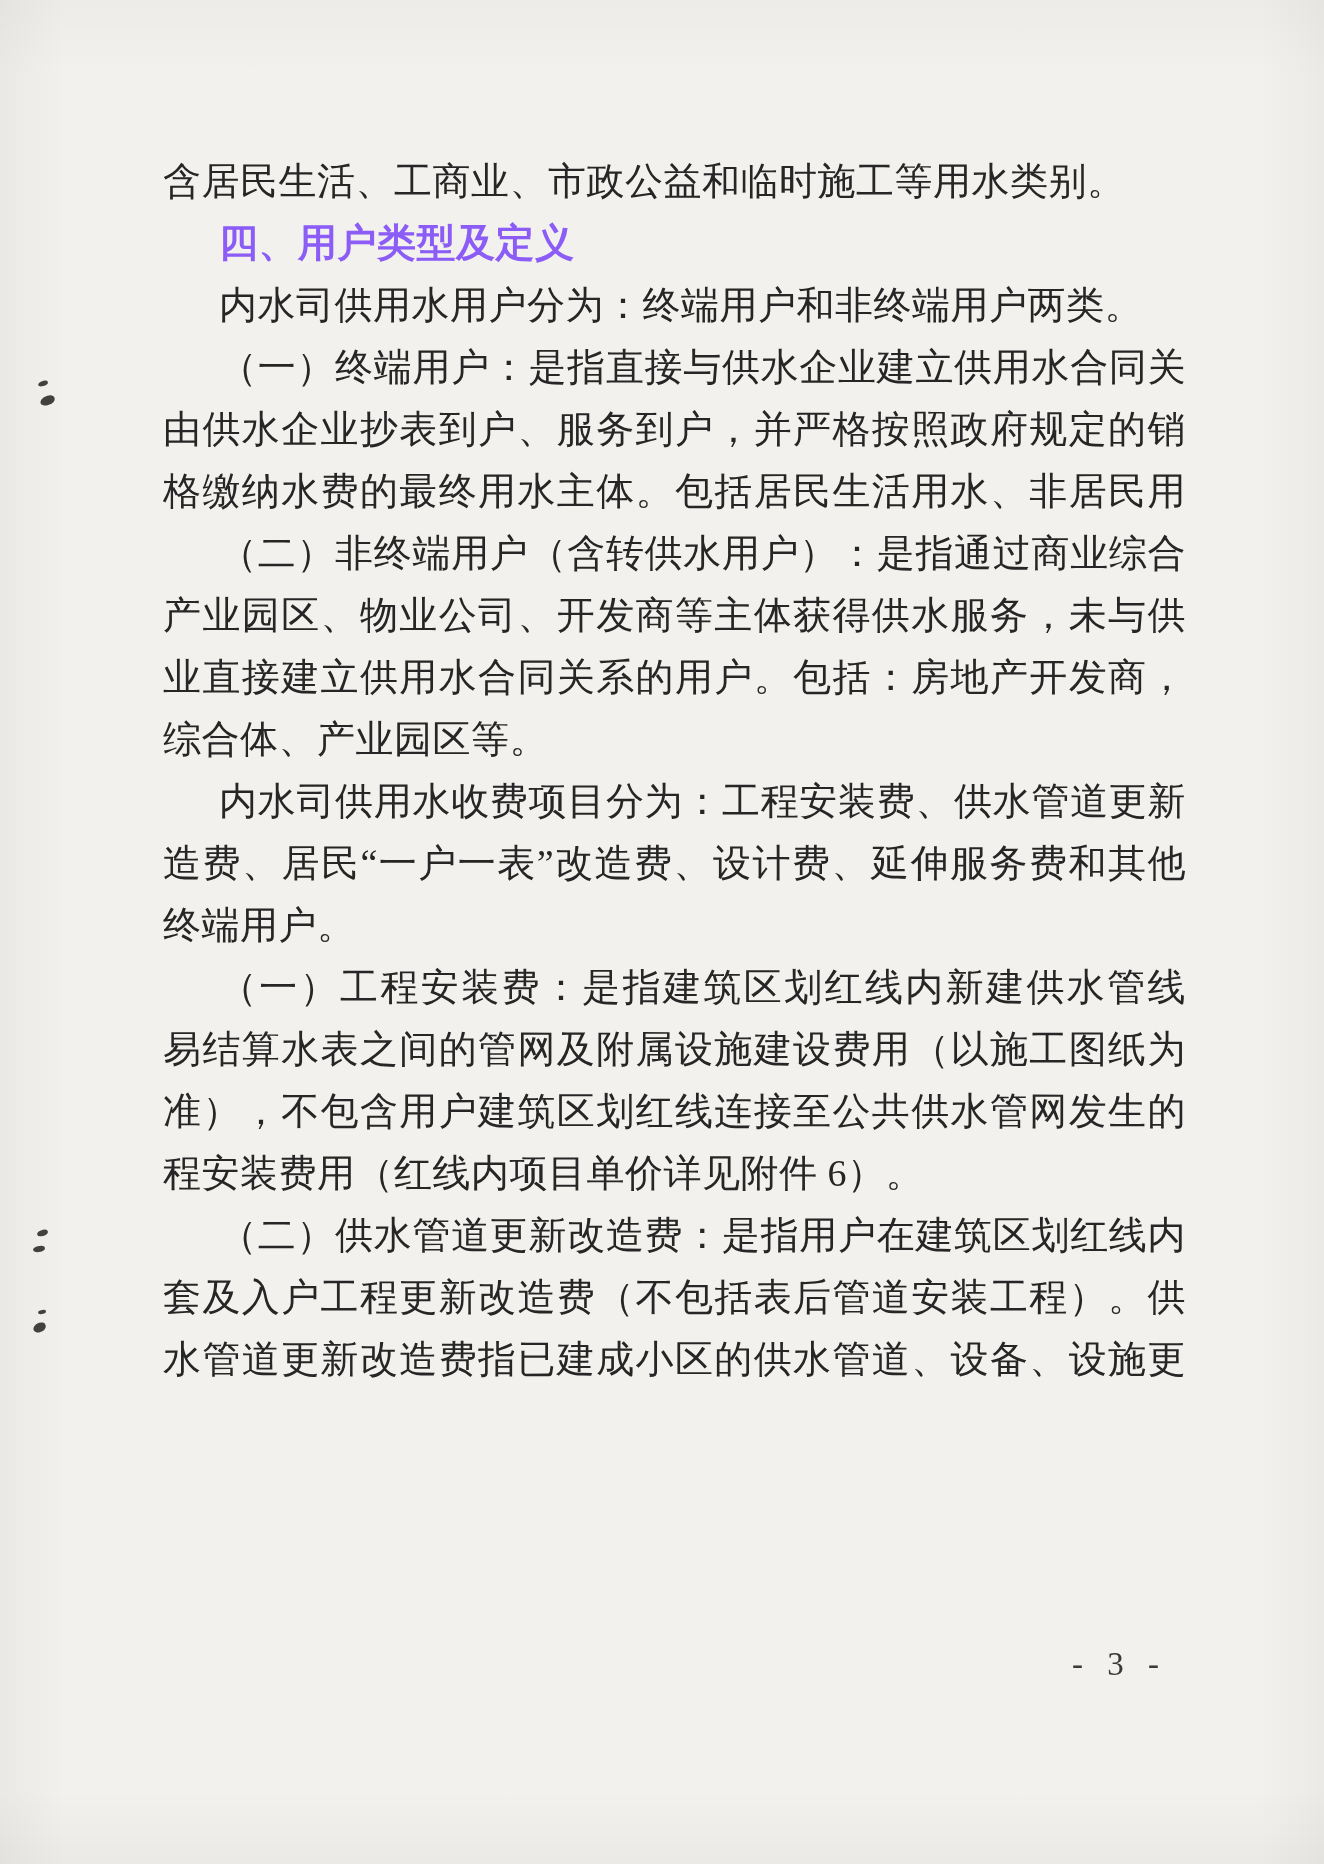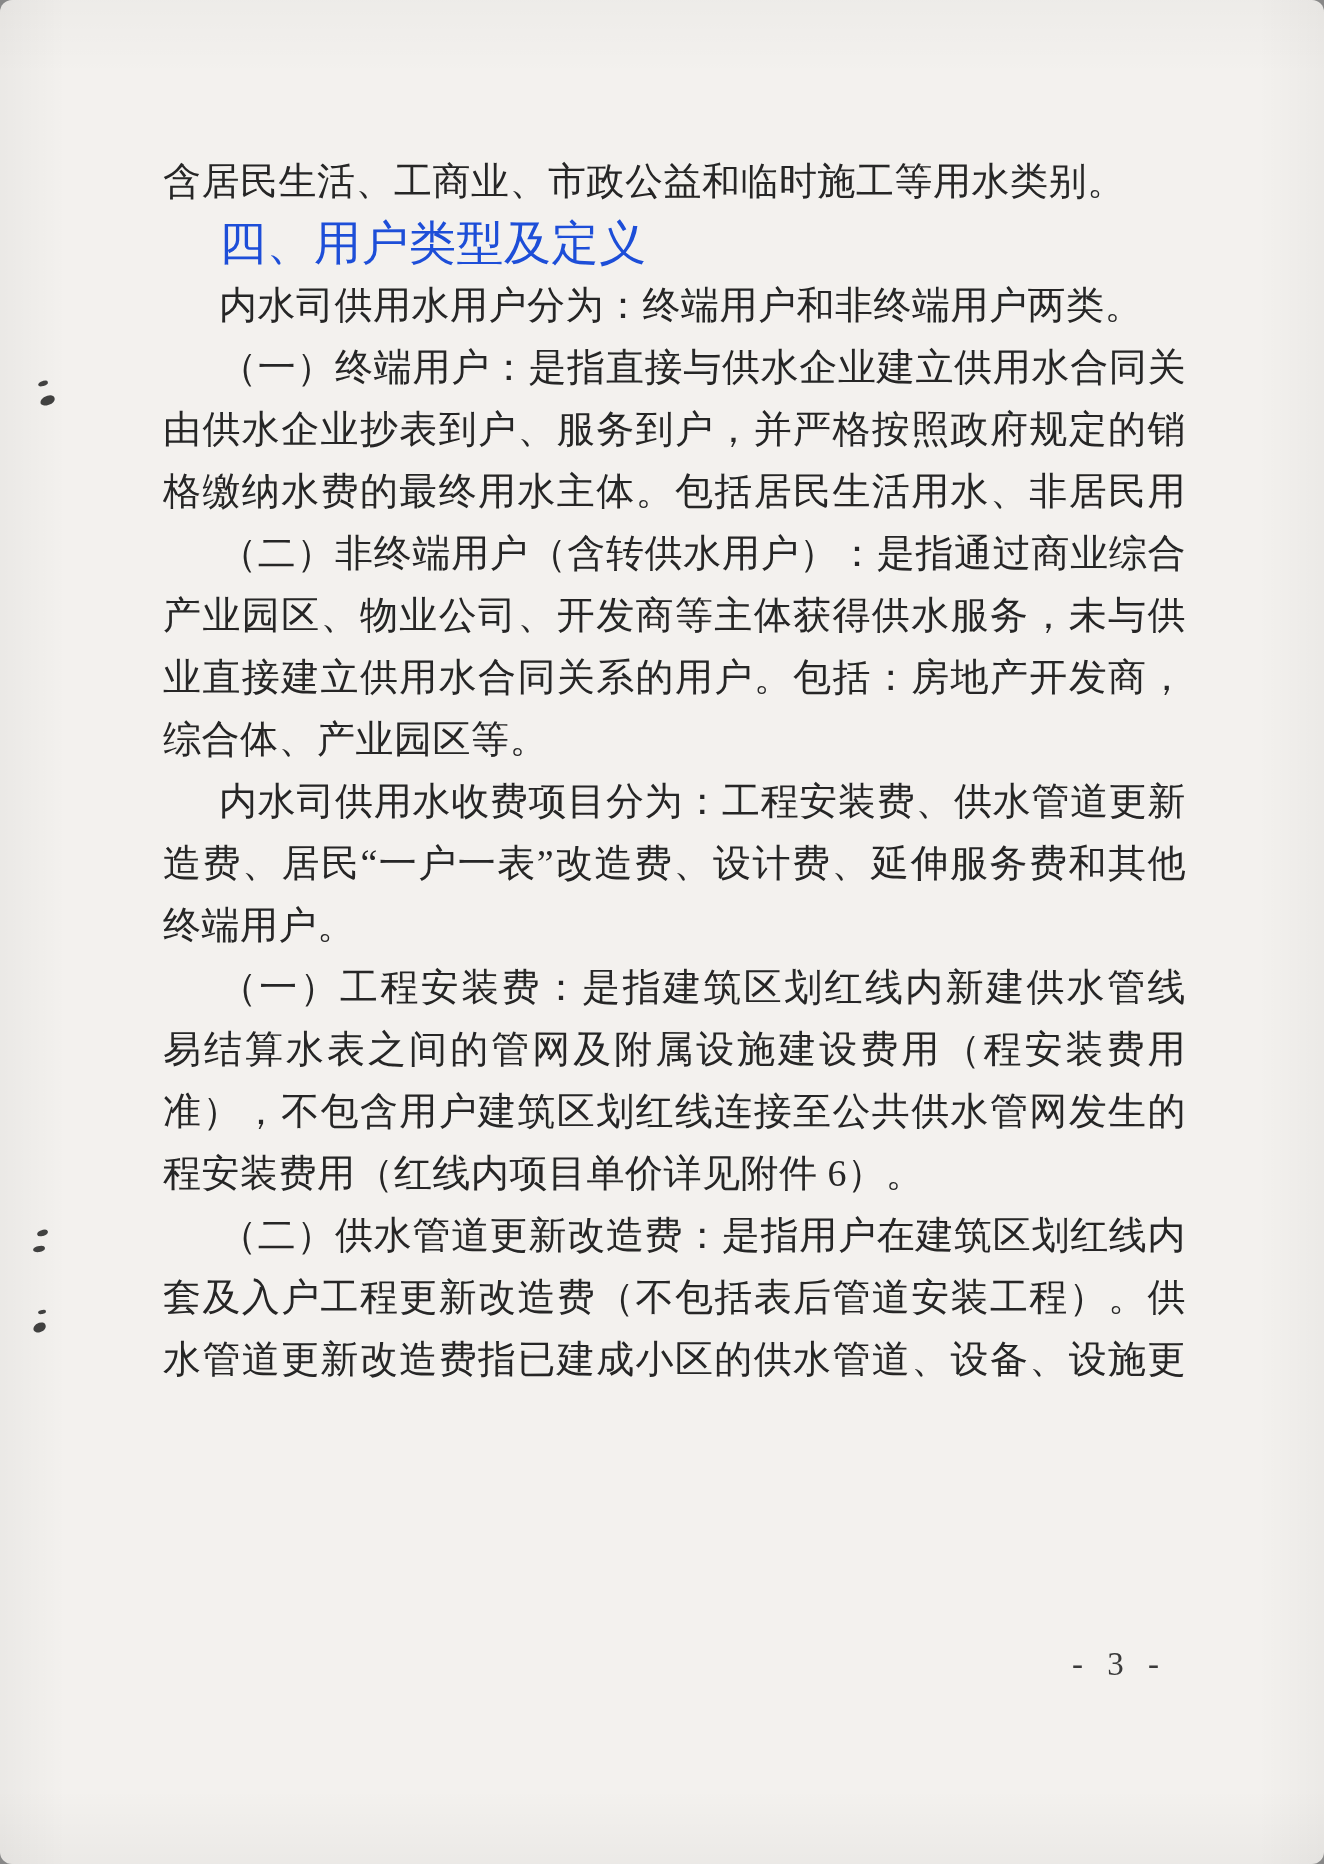--- a/index.html
+++ b/index.html
@@ -4,21 +4,20 @@
 <style>
   html, body { margin: 0; padding: 0; background: #888; }
   .page {
     position: relative;
     width: 1324px;
     height: 1864px;
     background: #f3f1ee;
     overflow: hidden;
     font-family: "Liberation Serif", "DejaVu Serif", serif;
     color: #262626;
-    border-radius: 12px;
   }
   .shade {
     position: absolute;
     inset: 0;
     background:
       linear-gradient(90deg, rgba(0,0,0,0.035), rgba(0,0,0,0) 5%, rgba(0,0,0,0) 95%, rgba(0,0,0,0.03)),
       linear-gradient(180deg, rgba(0,0,0,0.025), rgba(0,0,0,0) 4%, rgba(0,0,0,0) 96%, rgba(0,0,0,0.03));
     pointer-events: none;
   }
   .content {
@@ -37,23 +36,23 @@
   .line.fill {
     white-space: normal;
     overflow: hidden;
     text-align: justify;
     text-align-last: justify;
     text-justify: inter-ideograph;
   }
   .line.indent { padding-left: 56px; }
   .line.heading {
     font-family: "Liberation Sans", "DejaVu Sans", sans-serif;
-    font-weight: 400;
-    font-size: 47px;
-    color: #1d4ed8;
+    font-weight: 700;
+    font-size: 39px;
+    color: #8b5cf6;
   }
   .page-number {
     position: absolute;
     top: 1646px;
     left: 1072px;
     font-size: 33px;
     letter-spacing: 8px;
     color: #3a3a3a;
     font-family: "Liberation Serif", "DejaVu Serif", serif;
   }
@@ -85,21 +84,21 @@
     <div class="line fill">由供水企业抄表到户、服务到户，并严格按照政府规定的销售价</div>
     <div class="line fill">格缴纳水费的最终用水主体。包括居民生活用水、非居民用水(行</div>
     <div class="line indent fill">（二）非终端用户（含转供水用户）：是指通过商业综合体、</div>
     <div class="line fill">产业园区、物业公司、开发商等主体获得供水服务，未与供水企</div>
     <div class="line fill">业直接建立供用水合同关系的用户。包括：房地产开发商，商业</div>
     <div class="line">综合体、产业园区等。</div>
     <div class="line indent fill">内水司供用水收费项目分为：工程安装费、供水管道更新改</div>
     <div class="line fill">造费、居民“一户一表”改造费、设计费、延伸服务费和其他</div>
     <div class="line">终端用户。</div>
     <div class="line indent fill">（一）工程安装费：是指建筑区划红线内新建供水管线</div>
-    <div class="line fill">易结算水表之间的管网及附属设施建设费用（程安装费用</div>
+    <div class="line fill">易结算水表之间的管网及附属设施建设费用（以施工图纸为</div>
     <div class="line fill">准），不包含用户建筑区划红线连接至公共供水管网发生的工</div>
     <div class="line">程安装费用（红线内项目单价详见附件 6）。</div>
     <div class="line indent fill">（二）供水管道更新改造费：是指用户在建筑区划红线内</div>
     <div class="line fill">套及入户工程更新改造费（不包括表后管道安装工程）。供</div>
     <div class="line fill">水管道更新改造费指已建成小区的供水管道、设备、设施更新</div>
   </div>
 
   <div class="page-number">- 3 -</div>
 </div>
 

